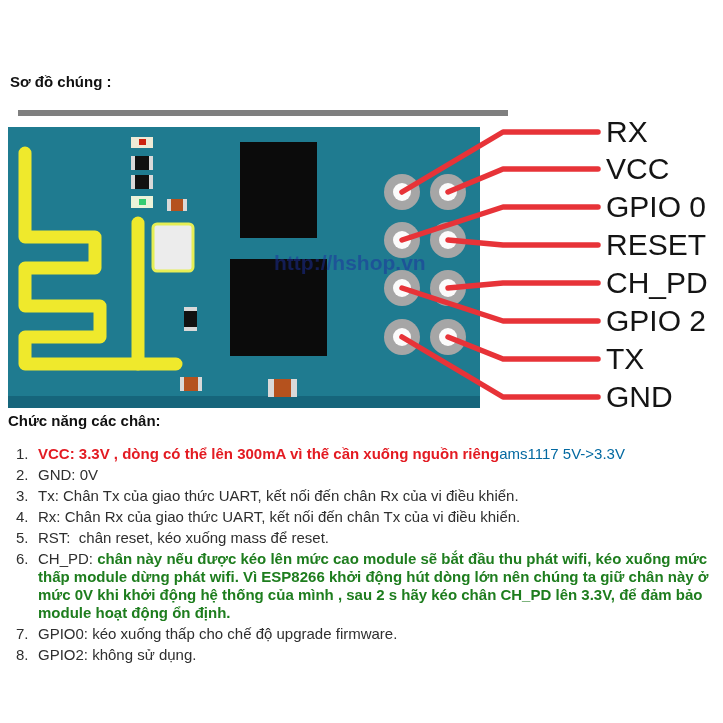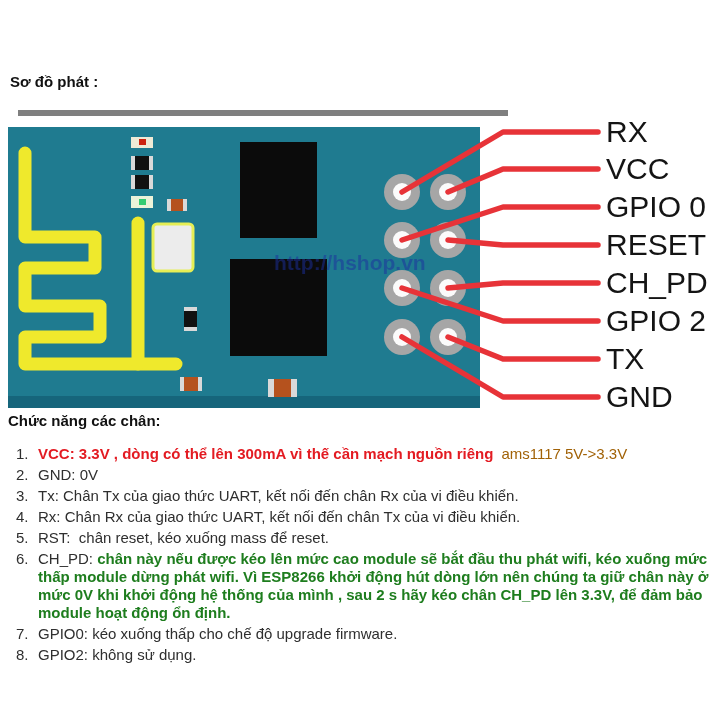--- a/index.html
+++ b/index.html
@@ -11,27 +11,27 @@
   .h-func { position:absolute; left:8px; top:412px; font-size:15px; font-weight:bold; color:#111; }
   svg.diagram { position:absolute; left:0; top:0; }
   .pinlabel { font-family:"Liberation Sans","DejaVu Sans",sans-serif; font-size:30px; font-weight:500; fill:#141414; }
   .watermark { font-family:"Liberation Sans","DejaVu Sans",sans-serif; font-size:21px; font-weight:bold; fill:#1c2f9f; opacity:0.5; }
   ol.pinlist { position:absolute; left:0; top:445px; width:716px; margin:0; padding:0 0 0 16px;
     list-style:none; font-size:15px; line-height:18px; }
   ol.pinlist li { display:flex; margin-bottom:3px; }
   .num { flex:0 0 22px; width:22px; }
   .txt { flex:1; white-space:pre-wrap; }
   .red  { color:#e31b22; font-weight:bold; }
-  .blue { color:#a16207; margin-left:8px; }
+  .blue { color:#0369a1; margin-left:0; }
   .green{ color:#1e7d1e; font-weight:bold; }
 </style>
 </head>
 <body>
 
-<div class="h-top">Sơ đồ phát :</div>
+<div class="h-top">Sơ đồ chúng :</div>
 
 <svg class="diagram" width="723" height="460" viewBox="0 0 723 460" xmlns="http://www.w3.org/2000/svg">
 
   <rect x="18" y="110" width="490" height="6" fill="#3a3a3a" opacity="0.65"></rect>
 
   <g>
     <rect x="8" y="127" width="472" height="281" fill="#1f7b90"></rect>
     <rect x="8" y="396" width="472" height="12" fill="#16657b"></rect>
   </g>
 
@@ -139,21 +139,21 @@
     <text class="pinlabel" x="606" y="369">TX</text>
     <text class="pinlabel" x="606" y="407">GND</text>
   </g>
 </svg>
 
 <div class="h-func">Chức năng các chân:</div>
 
 <ol class="pinlist">
   <li>
     <span class="num">1.</span>
-    <span class="txt"><span class="red">VCC: 3.3V , dòng có thể lên 300mA vì thế cần mạch nguồn riêng</span><span class="blue">ams1117 5V-&gt;3.3V</span></span>
+    <span class="txt"><span class="red">VCC: 3.3V , dòng có thể lên 300mA vì thế cần xuống nguồn riêng</span><span class="blue">ams1117 5V-&gt;3.3V</span></span>
   </li>
   <li>
     <span class="num">2.</span>
     <span class="txt">GND: 0V</span>
   </li>
   <li>
     <span class="num">3.</span>
     <span class="txt">Tx: Chân Tx của giao thức UART, kết nối đến chân Rx của vi điều khiển.</span>
   </li>
   <li>

